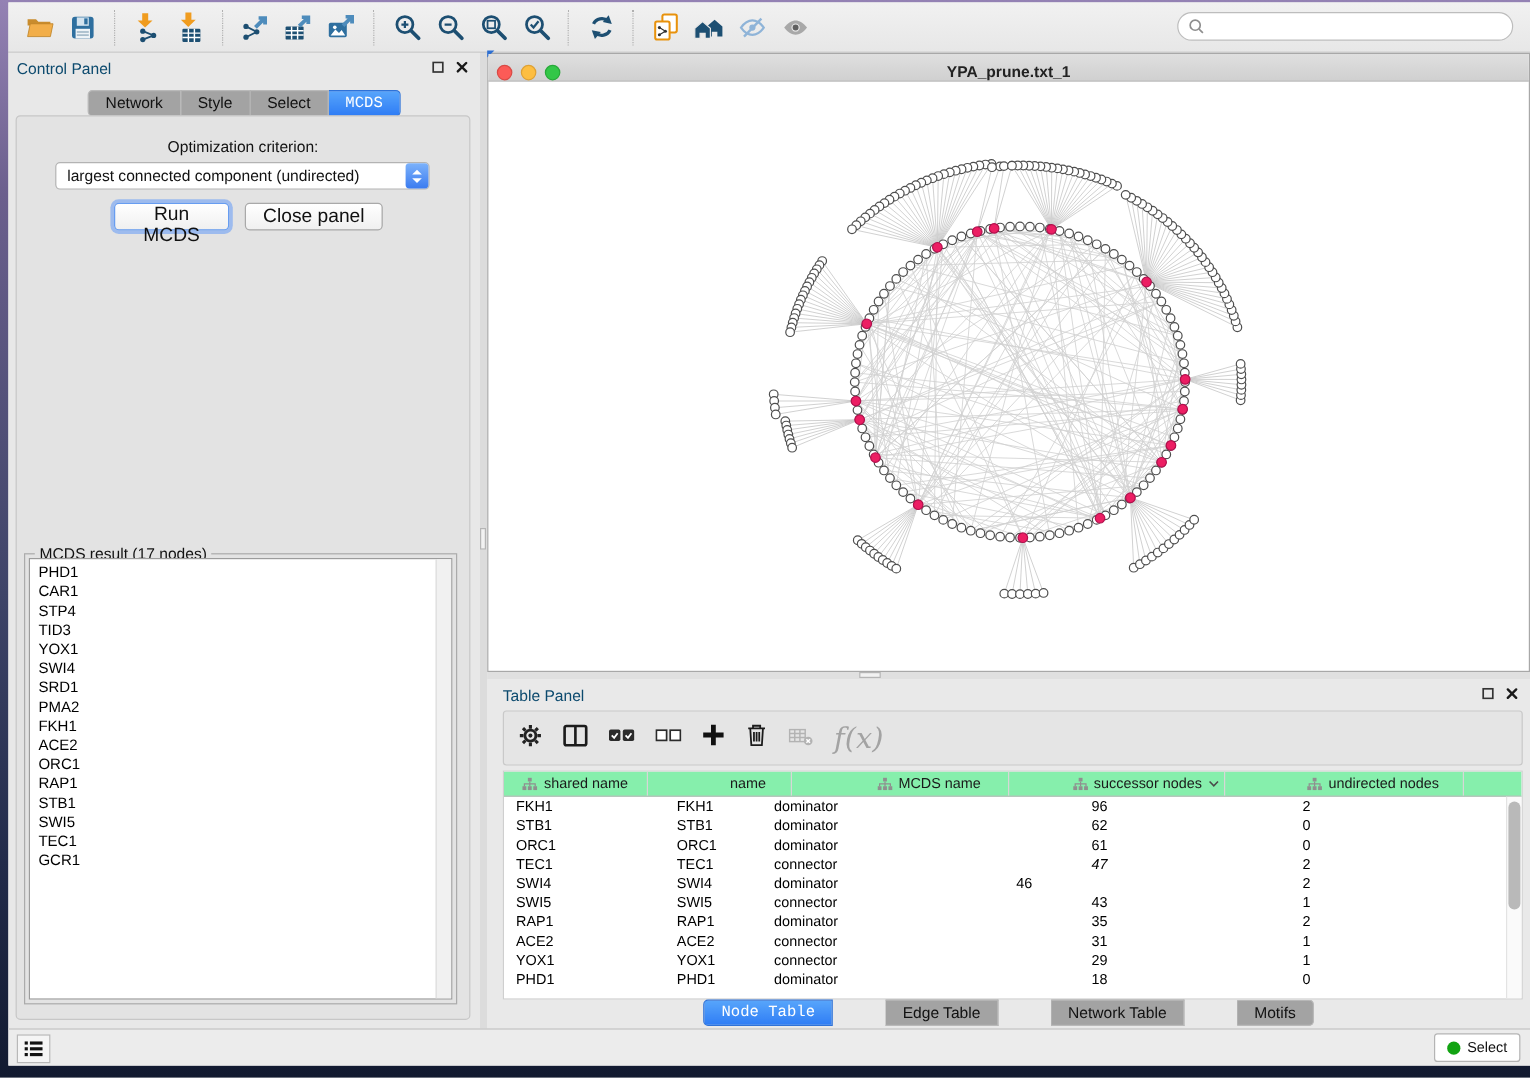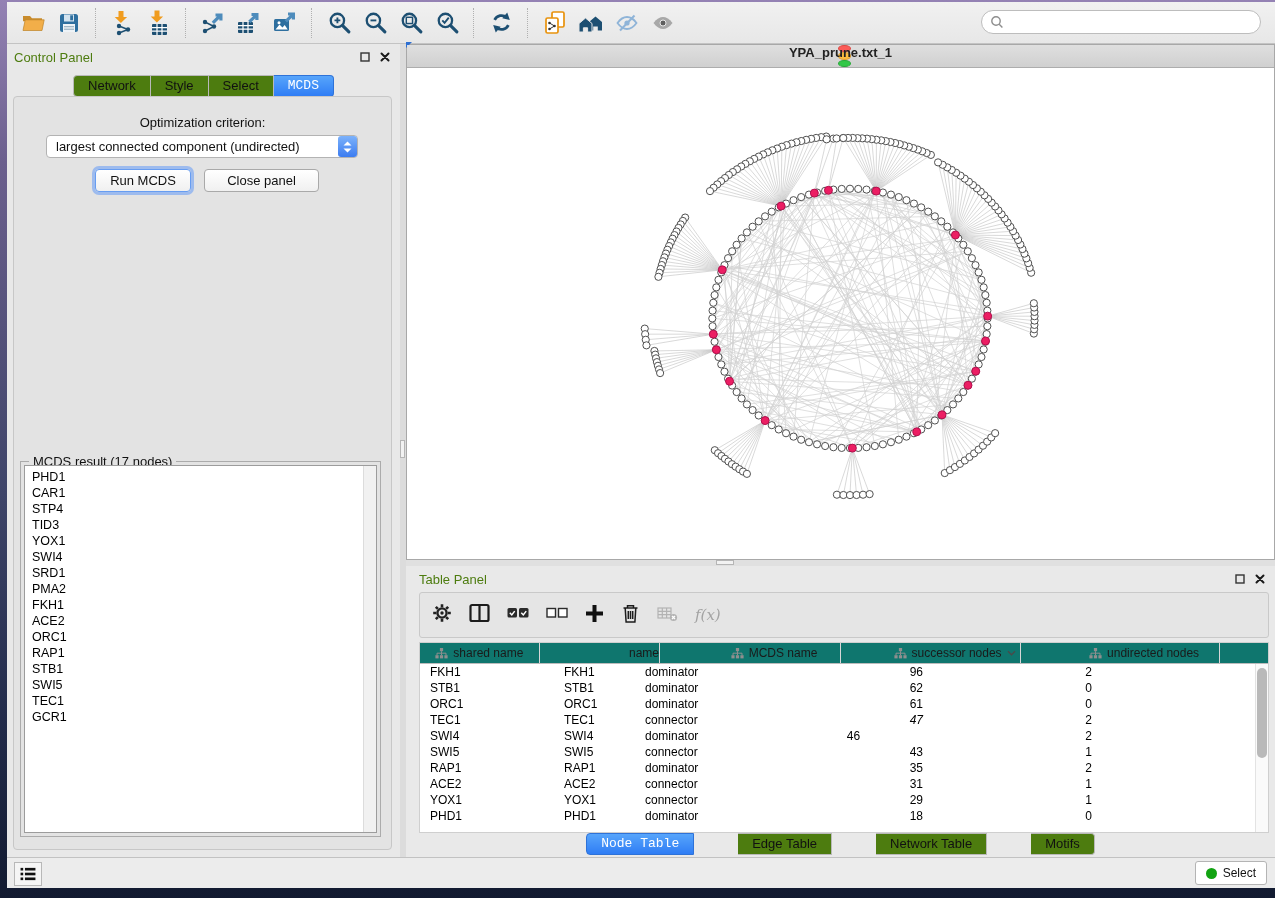--- a/index.html
+++ b/index.html
@@ -9,83 +9,83 @@
   
   .toolbar{position:absolute;left:0;top:0;width:100%;height:42px;background:linear-gradient(#f1f1f1,#e7e7e7);
     border-bottom:1px solid #c3c3c3;display:flex;align-items:center;padding-left:8px;box-sizing:border-box;}
   .tb-ico{width:30px;height:28px;display:flex;align-items:center;justify-content:center;margin:0 3px;}
   .tb-sep{width:1px;height:30px;border-left:1px dotted #b0b0b0;margin:0 8px;}
   .search-wrap{position:absolute;right:14px;top:8px;}
   .search{width:280px;height:24px;border:1px solid #bdbdbd;border-radius:13px;background:#fff;
     padding:0 10px 0 28px;font-size:13px;color:#333;box-sizing:border-box;outline:none;}
   .search-ico{position:absolute;left:9px;top:5px;}
   
-  .panel-title{font-size:13px;color:#4d7c0f;}
+  .panel-title{font-size:13px;color:#0c4a6e;}
   .mini-btn{display:inline-block;margin-left:10px;}
   
   .cpanel{position:absolute;left:0;top:42px;width:393px;bottom:30px;background:#e8e8e8;}
   .cp-head{position:absolute;left:0;top:0;width:100%;height:26px;display:flex;align-items:center;padding:0 10px 0 7px;box-sizing:border-box;}
   .cp-tabs{position:absolute;left:0;top:31px;width:100%;display:flex;justify-content:center;}
-  .tab{height:20px;line-height:20px;font-size:13px;padding:0 14px;background:#4d7c0f;border:1px solid #b9b9b9;
+  .tab{height:20px;line-height:20px;font-size:13px;padding:0 14px;background:#a3a3a3;border:1px solid #b9b9b9;
     border-left:none;color:#111;cursor:default;}
   .tab:first-child{border-left:1px solid #b9b9b9;border-radius:4px 0 0 4px;}
   .tab:last-child{border-radius:0 4px 4px 0;}
   .tab.sel{background:linear-gradient(#57a5fb,#2f7df5);color:#fff;border-color:#2e72d8;font-family:Liberation Mono, monospace;}
   .cp-content{position:absolute;left:6px;right:8px;top:52px;bottom:8px;background:#e3e3e3;
     border:1px solid #c7c7c7;border-radius:4px;}
   .opt-label{position:absolute;top:18px;width:100%;text-align:center;font-size:13px;color:#111;}
   .dropdown{position:absolute;left:32px;top:38px;width:312px;height:23px;background:#fff;border:1px solid #b3b3b3;
     border-radius:4px;display:flex;align-items:center;box-sizing:border-box;}
   .dd-text{flex:1;font-size:13px;color:#111;padding-left:9px;white-space:nowrap;overflow:hidden;}
   .dd-step{width:19px;height:21px;border-radius:3px;background:linear-gradient(#7cb2fb,#3c7cf0);
     display:flex;flex-direction:column;align-items:center;justify-content:center;gap:2px;margin-right:0px;}
   .btn{height:23px;background:linear-gradient(#ffffff,#f0f0f0);border:1px solid #a9a9a9;border-radius:4px;
-    font-size:13px;color:#111;padding:0 14px;font-family:inherit;}
+    font-size:16px;color:#111;padding:0 14px;font-family:inherit;}
   .btn.focus{box-shadow:0 0 0 3px rgba(110,160,245,.6);border-color:#679df1;}
   .fieldset{position:absolute;left:6px;right:10px;top:364px;height:374px;border:1px solid #ababab;}
   .legend{position:absolute;left:8px;top:-8px;background:#e3e3e3;padding:0 4px;font-size:13px;color:#111;}
   .mcds-list{position:absolute;left:3px;right:3px;top:3px;bottom:3px;background:#fff;border:1px solid #9c9c9c;overflow:hidden;}
   .mcds-item{font-size:12.5px;color:#000;height:16px;line-height:16px;padding-left:7px;}
   .list-track{position:absolute;right:0;top:0;bottom:0;width:12px;background:#f1f1f1;border-left:1px solid #dcdcdc;}
   
   .vsplit{position:absolute;left:393px;top:42px;width:6px;bottom:30px;background:#dcdcdc;}
   .vsplit .handle{position:absolute;left:0px;top:396px;width:5px;height:18px;background:#f2f2f2;border:1px solid #b5b5b5;box-sizing:border-box;}
   .hsplit{position:absolute;left:399px;right:0;top:558px;height:6px;background:#e0e0e0;}
   .hsplit .handle{position:absolute;left:310px;top:0px;width:18px;height:5px;background:#f2f2f2;border:1px solid #b5b5b5;box-sizing:border-box;}
   
   .netframe{position:absolute;left:399px;right:0;top:42px;height:516px;border:1px solid #a8a8a8;box-sizing:border-box;background:#fff;}
   .net-title{position:absolute;left:0;top:0;right:0;height:22px;background:linear-gradient(#dfdfdf,#d0d0d0);
-    border-bottom:1px solid #adadad;display:flex;align-items:center;flex-direction:column;}
+    border-bottom:1px solid #adadad;display:flex;align-items:flex-end;}
   .tl{width:13px;height:13px;border-radius:50%;margin-left:7px;box-sizing:border-box;}
   .net-title-text{position:absolute;width:100%;text-align:center;font-size:13px;font-weight:700;color:#222;}
   .focus-corner{position:absolute;left:-1px;top:-3px;width:0;height:0;border-top:6px solid #2d6fd2;border-right:6px solid transparent;}
   .netcanvas{position:absolute;left:0;top:22px;right:0;bottom:0;}
   
   .tpanel{position:absolute;left:399px;right:0;top:564px;bottom:30px;background:#e9e9e9;}
   .tp-head{position:absolute;left:0;top:2px;width:100%;height:22px;display:flex;align-items:center;padding:0 10px 0 13px;box-sizing:border-box;}
   .tp-toolbar{position:absolute;left:13px;right:6px;top:26px;height:46px;background:#e5e5e5;border:1px solid #c9c9c9;
     border-radius:3px;display:flex;align-items:center;padding-left:12px;box-sizing:border-box;gap:17px;}
   .tp-table{position:absolute;left:13px;right:6px;top:76px;height:191px;background:#fff;border:1px solid #cfcfcf;box-sizing:border-box;overflow:hidden;}
-  .thead{display:flex;height:20px;background:#0f766e;border-bottom:1px solid #bcbcbc;gap:48px;}
+  .thead{display:flex;height:20px;background:#86efac;border-bottom:1px solid #bcbcbc;gap:48px;}
   .th{display:flex;align-items:center;justify-content:center;gap:5px;font-size:12px;color:#1a1a1a;
     border-right:1px solid #d7d7d7;box-sizing:border-box;height:20px;}
   .trow{display:flex;height:16px;}
   .td{font-size:12px;color:#000;line-height:16px;box-sizing:border-box;padding-left:10px;white-space:nowrap;overflow:hidden;}
   .td.num{text-align:right;padding-right:9px;padding-left:0;}
   .tbl-scroll{position:absolute;right:0;top:21px;bottom:0;width:12px;background:#fafafa;border-left:1px solid #e3e3e3;}
   .tbl-thumb{position:absolute;left:1px;right:1px;top:4px;height:90px;background:#b9b9b9;border-radius:5px;}
   .tp-tabs{position:absolute;left:0;top:267px;width:100%;display:flex;justify-content:center;gap:44px;}
   
   .statusbar{position:absolute;left:0;bottom:0;width:100%;height:30px;background:#ececec;border-top:1px solid #c2c2c2;}
   .stat-btn{position:absolute;left:7px;top:4px;width:26px;height:22px;background:#f5f5f5;border:1px solid #b8b8b8;
     display:flex;align-items:center;justify-content:center;}
   .mem-btn{position:absolute;right:8px;top:3px;height:22px;background:#fff;border:1px solid #b4b4b4;border-radius:3px;
     display:flex;align-items:center;gap:6px;padding:0 10px;font-size:12px;color:#111;}
   .mem-dot{width:11px;height:11px;border-radius:50%;background:#12a312;}
-  .fx{font-family:"DejaVu Serif",serif;font-style:italic;font-size:15px;color:#a3a3a3;line-height:1;}
+  .fx{font-family:"DejaVu Serif",serif;font-style:italic;font-size:24px;color:#a3a3a3;line-height:1;}
 </style>
 </head>
 <body>
 
 <div class="app">
 
   <div class="toolbar">
     <div class="tb-ico">
       <svg width="26" height="24" viewBox="0 0 24 24">
           <path d="M2 5h7l2 2.2h10v3H2z" fill="#c98c2d"></path>
@@ -1038,21 +1038,21 @@
                 <rect x="0.4" y="7.2" width="3.2" height="3.2"></rect>
                 <rect x="4.9" y="7.2" width="3.2" height="3.2"></rect>
                 <rect x="9.4" y="7.2" width="3.2" height="3.2"></rect>
               </g>
               <g stroke="#8f8f8f" fill="none">
                 <path d="M6.5 3.2v2M2 7.2V5.2h9v2M6.5 5.2v2"></path>
               </g>
             </svg>
             <span>shared name</span>
           </div>
-          <div class="th" style="width: 81px; justify-content: flex-end;">
+          <div class="th" style="width: 81px;">
             <span>name</span>
           </div>
           <div class="th" style="width: 149px;">
             <svg width="13" height="11" viewBox="0 0 13 11">
               <g fill="#8f8f8f">
                 <rect x="4.9" y="0" width="3.2" height="3.2"></rect>
                 <rect x="0.4" y="7.2" width="3.2" height="3.2"></rect>
                 <rect x="4.9" y="7.2" width="3.2" height="3.2"></rect>
                 <rect x="9.4" y="7.2" width="3.2" height="3.2"></rect>
               </g>

